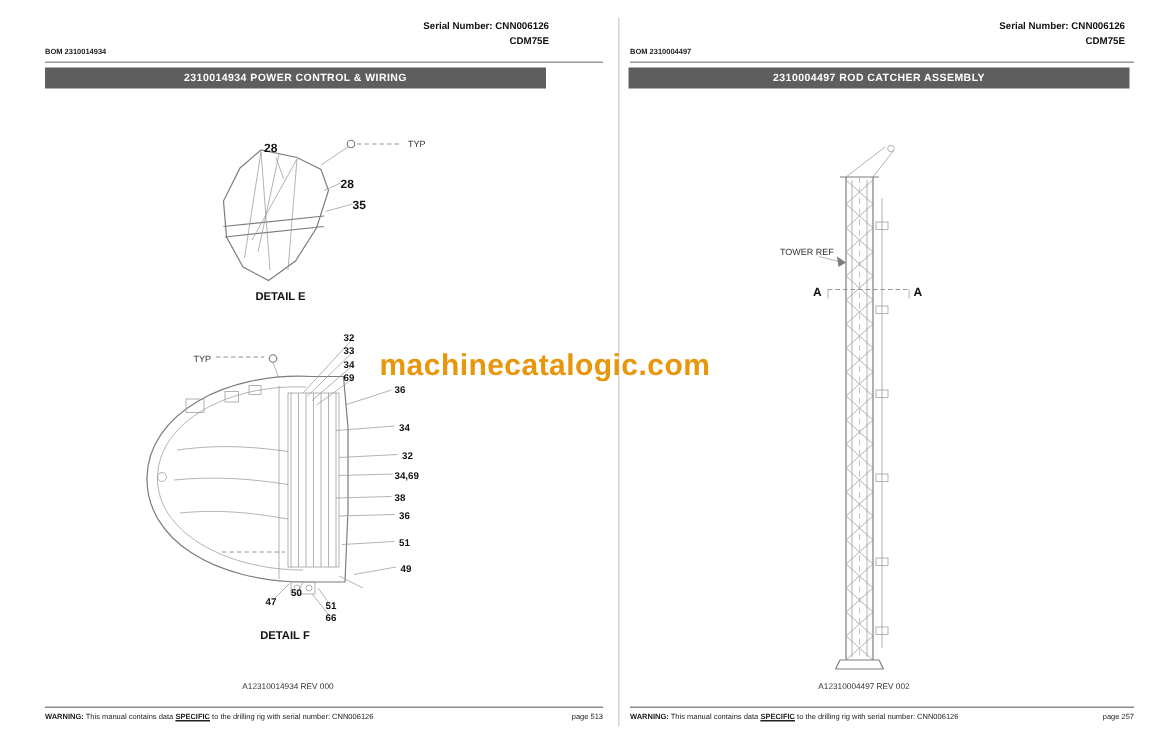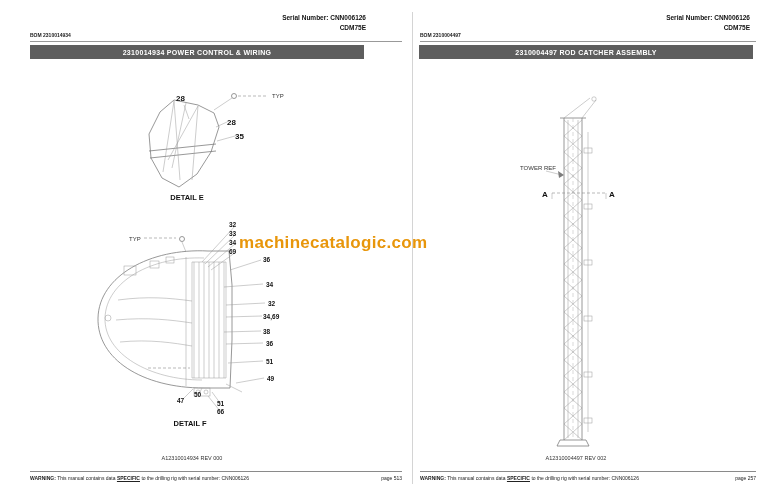--- a/index.html
+++ b/index.html
@@ -41,22 +41,22 @@
     font-size:5px;color:#222;display:flex;justify-content:space-between;gap:6px;
   }
   #page-left .footer{left:30px;width:372px;}
   #page-right .footer{left:36px;width:336px;}
   .wlabel{font-weight:bold;}
   .warning-emph{font-weight:bold;text-decoration:underline;}
 
   .gutter{position:absolute;left:412px;top:12px;width:1px;height:472px;background:#d4d4d4;}
 
   .watermark{
-    position:absolute;left:239px;top:233px;z-index:10;white-space:nowrap;
-    font-size:17px;font-weight:bold;color:#E8960B;letter-spacing:0.3px;
+    position:absolute;left:253px;top:233px;z-index:10;white-space:nowrap;
+    font-size:20px;font-weight:bold;color:#E8960B;letter-spacing:0.3px;
   }
 
   
   .ln{stroke:#7d7d7d;stroke-width:0.8;fill:none;}
   .thinln{stroke:#9a9a9a;stroke-width:0.5;fill:none;}
   .lnd{stroke:#8a8a8a;stroke-width:0.6;fill:none;stroke-dasharray:3 2;}
   .cl{stroke:#b0b0b0;stroke-width:0.5;fill:none;stroke-dasharray:4 3;}
   .co{font-size:6.5px;font-weight:bold;fill:#111;font-family:"Liberation Sans",sans-serif;}
   .co8{font-size:8px;font-weight:bold;fill:#111;font-family:"Liberation Sans",sans-serif;}
   .typ{font-size:6px;fill:#333;font-family:"Liberation Sans",sans-serif;}

